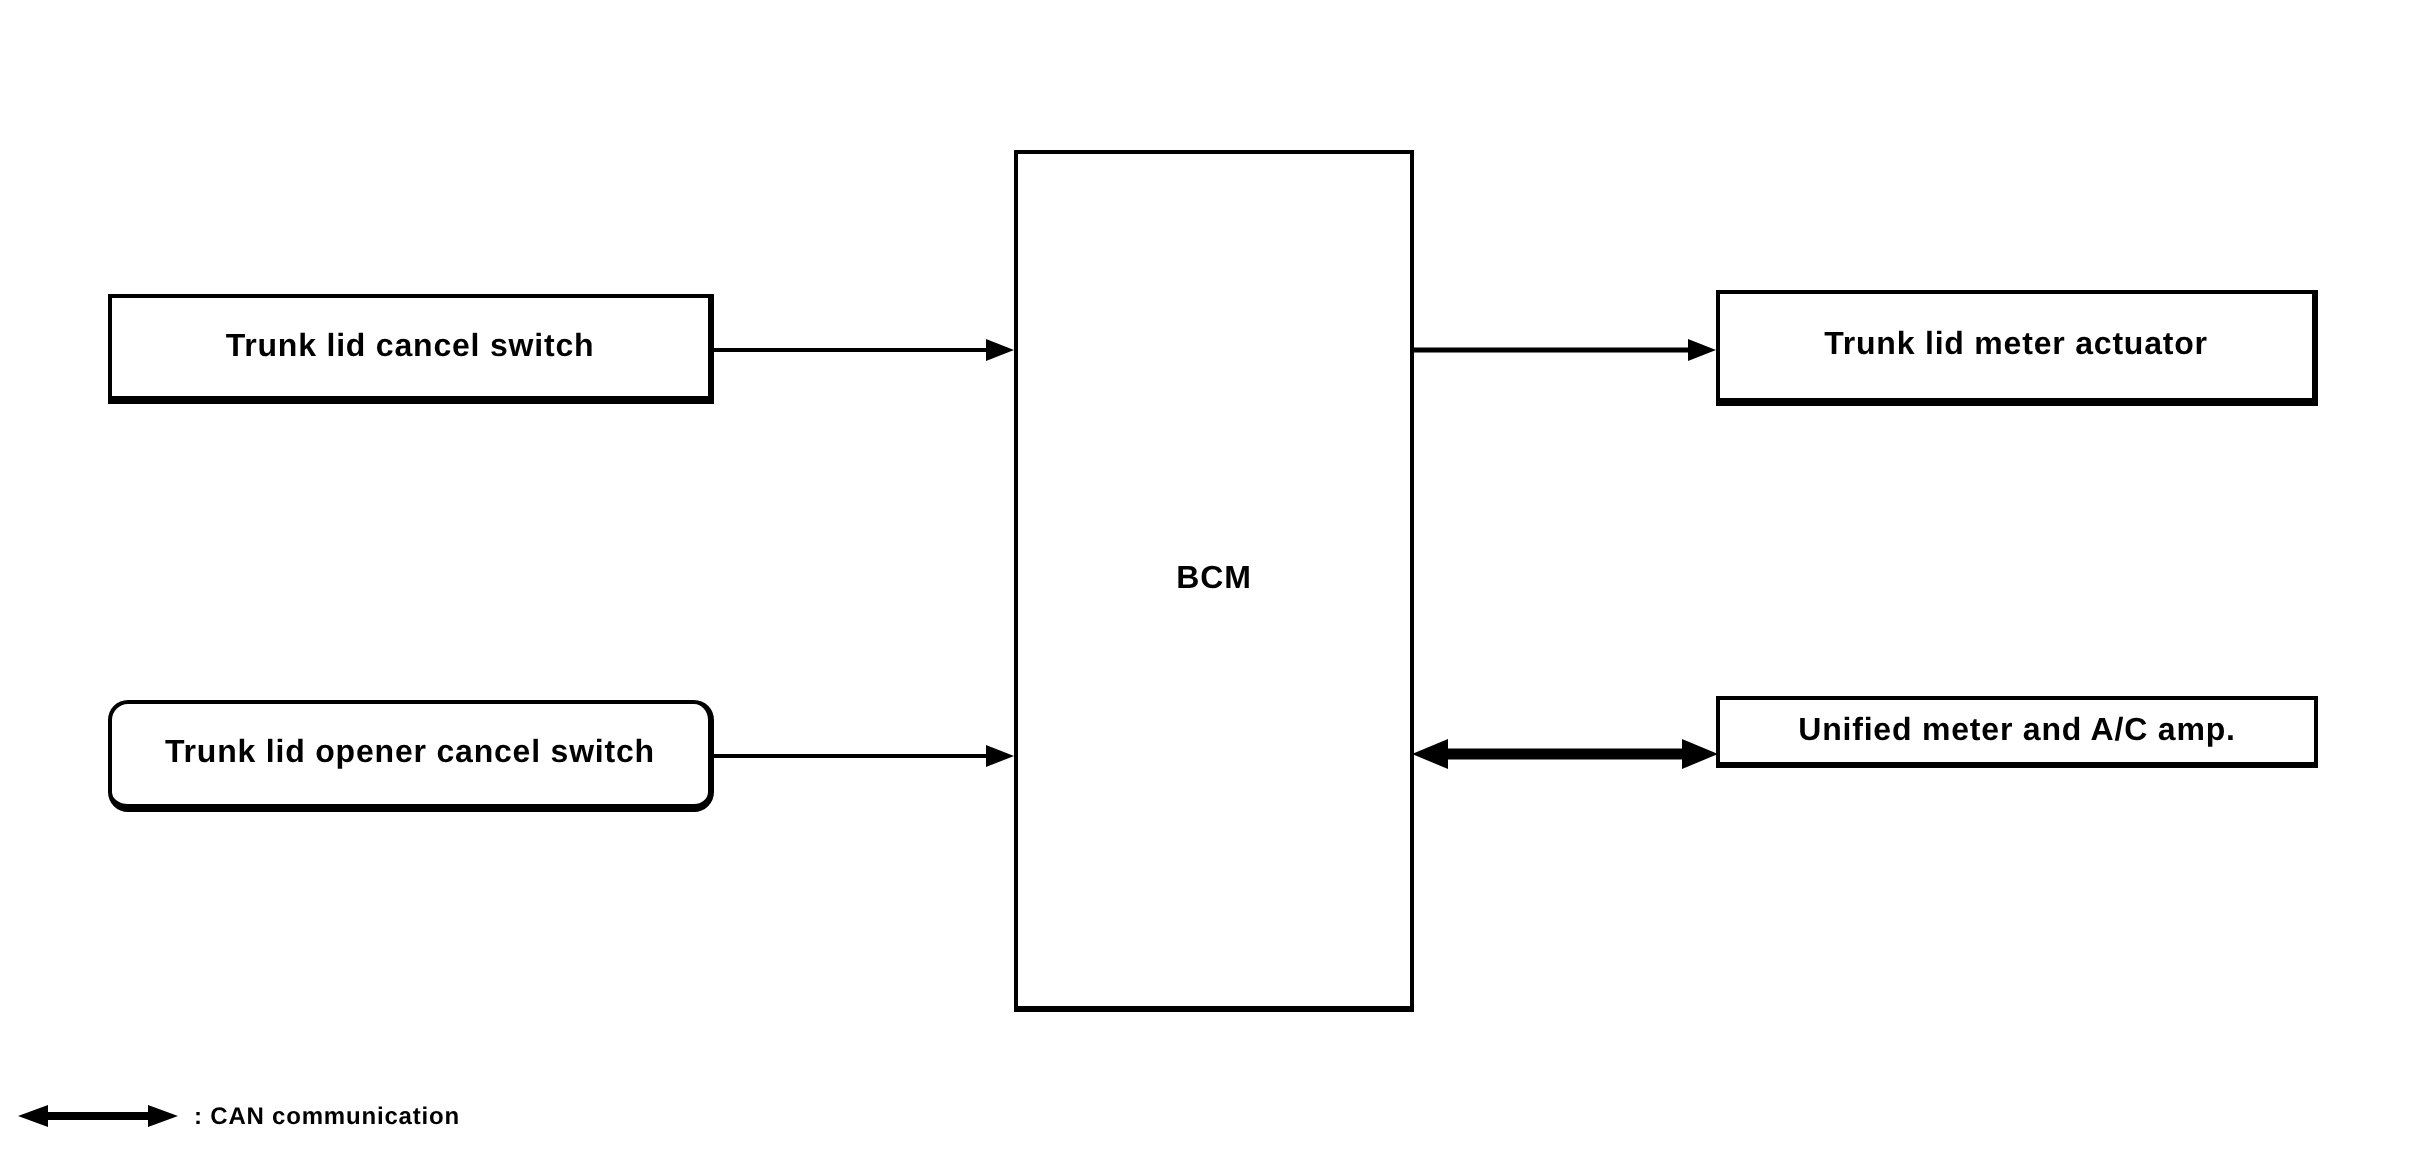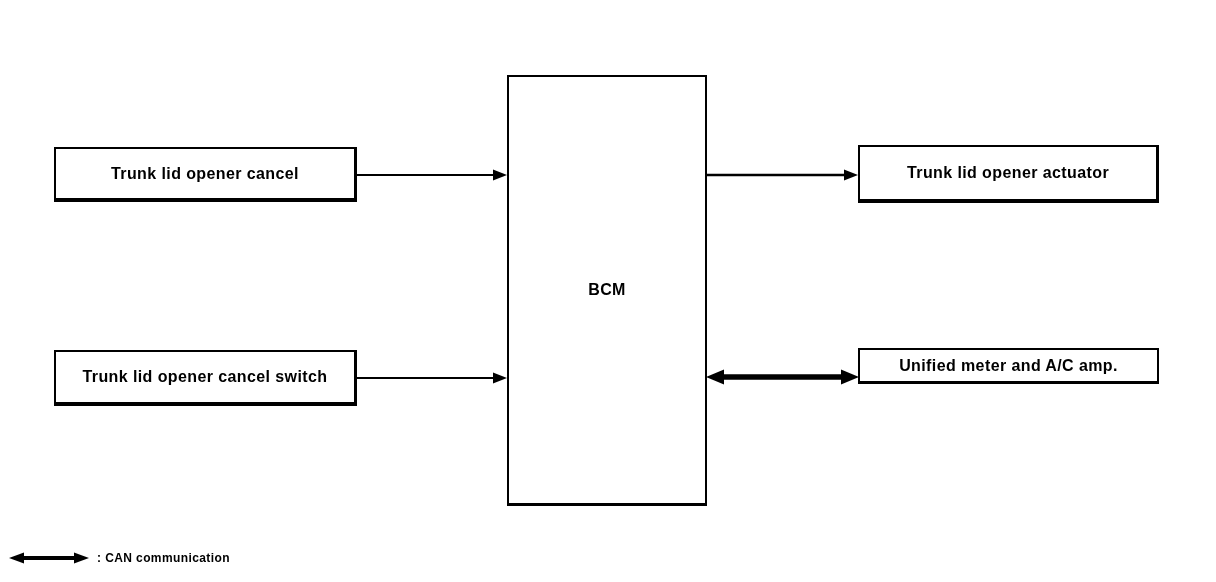--- a/index.html
+++ b/index.html
@@ -30,21 +30,21 @@
     font-size: 16px;
     font-weight: bold;
     letter-spacing: 0.4px;
     line-height: 1.1;
   }
   .node.thin-border {
     border-width: 2px;
     border-bottom-width: 3px;
   }
   #node-switch   { left: 54px;  top: 147px; width: 303px; height: 55px; }
-  #node-cancel   { left: 54px;  top: 350px; width: 303px; height: 56px; }
+  #node-cancel   { left: 54px;  top: 350px; width: 303px; height: 56px; border-radius: 10px; }
   #node-bcm      { left: 507px; top: 75px;  width: 200px; height: 431px; }
   #node-actuator { left: 858px; top: 145px; width: 301px; height: 58px; }
   #node-unified  { left: 858px; top: 348px; width: 301px; height: 36px; }
   #connector-layer {
     position: absolute;
     left: 0; top: 0;
     width: 1216px;
     height: 582px;
     pointer-events: none;
   }
@@ -86,33 +86,33 @@
     </g>
 
     <g>
       <line x1="721" y1="377" x2="844" y2="377" stroke="#000000" stroke-width="5.5"></line>
       <polygon points="706,377 724,369.5 724,384.5" fill="#000000"></polygon>
       <polygon points="859,377 841,369.5 841,384.5" fill="#000000"></polygon>
     </g>
   </svg>
 
   <div class="node" id="node-switch">
-    <span>Trunk lid opener cancel</span>
+    <span>Trunk lid cancel switch</span>
   </div>
 
   <div class="node" id="node-cancel">
     <span>Trunk lid opener cancel switch</span>
   </div>
 
   <div class="node thin-border" id="node-bcm">
     <span>BCM</span>
   </div>
 
   <div class="node" id="node-actuator">
-    <span>Trunk lid opener actuator</span>
+    <span>Trunk lid meter actuator</span>
   </div>
 
   <div class="node thin-border" id="node-unified">
     <span>Unified meter and A/C amp.</span>
   </div>
 
   <div id="legend">
     <svg width="82" height="20" viewBox="0 0 82 20" xmlns="http://www.w3.org/2000/svg">
       <line x1="13" y1="10" x2="69" y2="10" stroke="#000000" stroke-width="4"></line>
       <polygon points="1,10 16,4.5 16,15.5" fill="#000000"></polygon>

